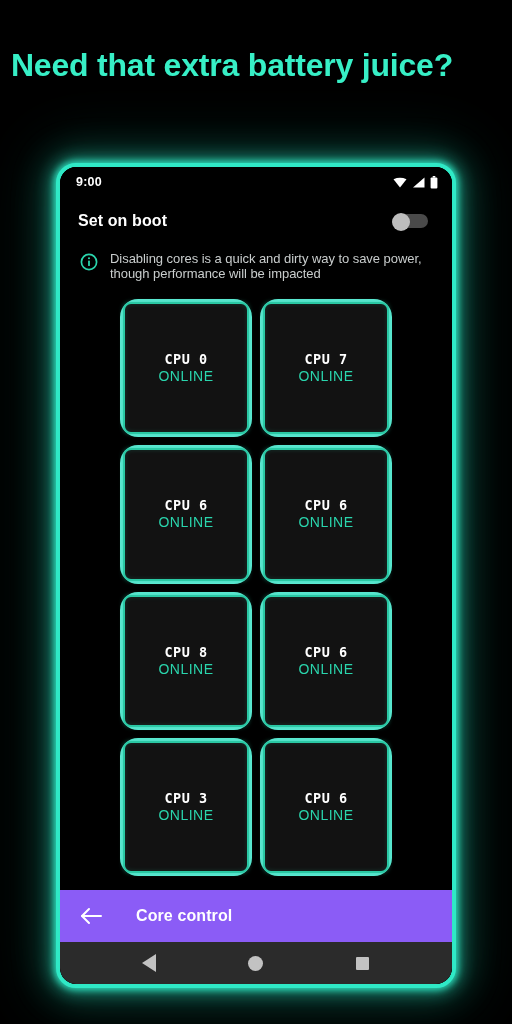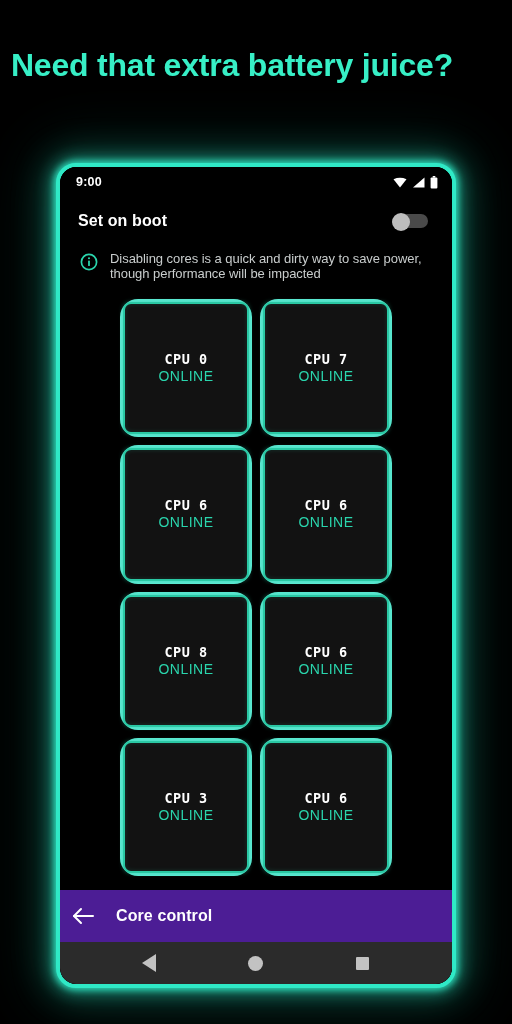--- a/index.html
+++ b/index.html
@@ -200,26 +200,26 @@
     font-family: Liberation Sans, sans-serif;
     font-size: 14px;
     letter-spacing: 0.5px;
     line-height: 17px;
   }
 
   
   .app-bar {
     flex: 0 0 auto;
     height: 52px;
-    background: #4c1d95;
-    display: flex;
-    align-items: center;
-    padding: 0 12px;
-    box-sizing: border-box;
-    gap: 22px;
+    background: #8b5cf6;
+    display: flex;
+    align-items: center;
+    padding: 0 20px;
+    box-sizing: border-box;
+    gap: 34px;
   }
   .app-bar-title {
     color: #ffffff;
     font-size: 16px;
     font-weight: bold;
     letter-spacing: 0.1px;
   }
 
   
   .nav-bar {

